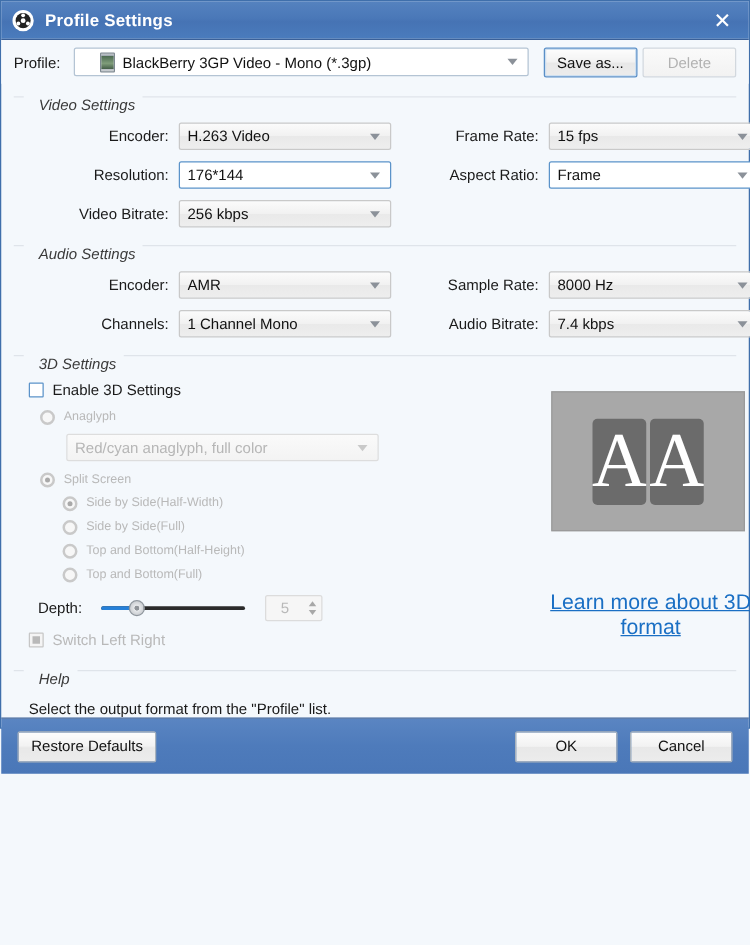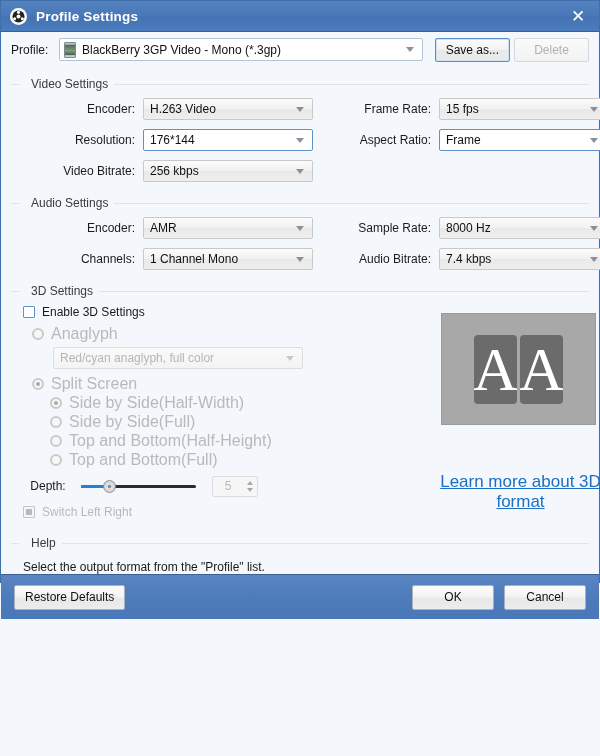--- a/index.html
+++ b/index.html
@@ -87,21 +87,21 @@
     color: #1a1a1a;
   }
   .profile-combo {
     flex: 1 1 auto;
     height: 23px;
     background: #ffffff;
     border: 1px solid #b4c4d4;
     border-radius: 2px;
     display: flex;
     align-items: center;
-    padding-left: 4px;
+    padding-left: 20px;
     box-sizing: border-box;
     position: relative;
     margin-right: 8px;
     cursor: pointer;
   }
   .device-icon {
     width: 12px;
     height: 16px;
     flex: 0 0 auto;
     margin-right: 6px;
@@ -158,22 +158,22 @@
   .content {
     flex: 1 1 auto;
     padding: 0 10px;
     box-sizing: border-box;
     position: relative;
   }
 
   .group { position: relative; margin-top: 10px; }
   .group-head {
     display: flex;
-    align-items: center;
     height: 14px;
+    font-style: italic;
   }
   .group-title {
     font-size: 12px;
     color: #3a3a3a;
     padding: 0 6px 0 12px;
     white-space: nowrap;
   }
   .group-line {
     flex: 1 1 auto;
     height: 1px;
@@ -286,21 +286,21 @@
     position: relative;
   }
   .radio.sel::after {
     content: "";
     position: absolute;
     left: 2px; top: 2px;
     width: 4px; height: 4px;
     border-radius: 50%;
     background: #a9a9a9;
   }
-  .radio-label { font-size: 16px; color: #b9b9b9; }
+  .radio-label { font-size: 10px; color: #b9b9b9; }
 
   .indent-1 { margin-left: 9px; }
   .indent-2 { margin-left: 27px; }
 
   .anaglyph-combo-wrap { margin: 4px 0 5px 30px; width: 250px; }
 
   
   .depth-row {
     display: flex;
     align-items: center;

